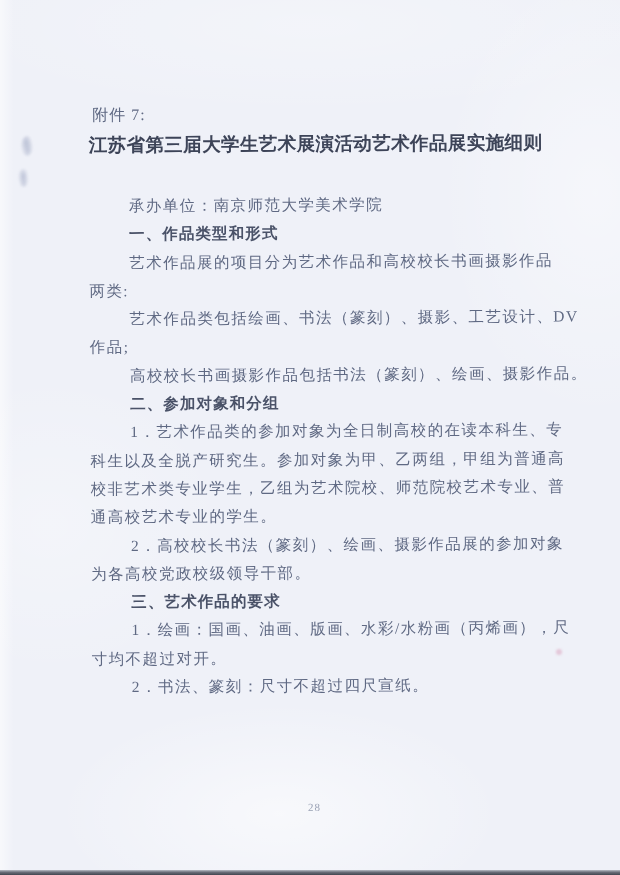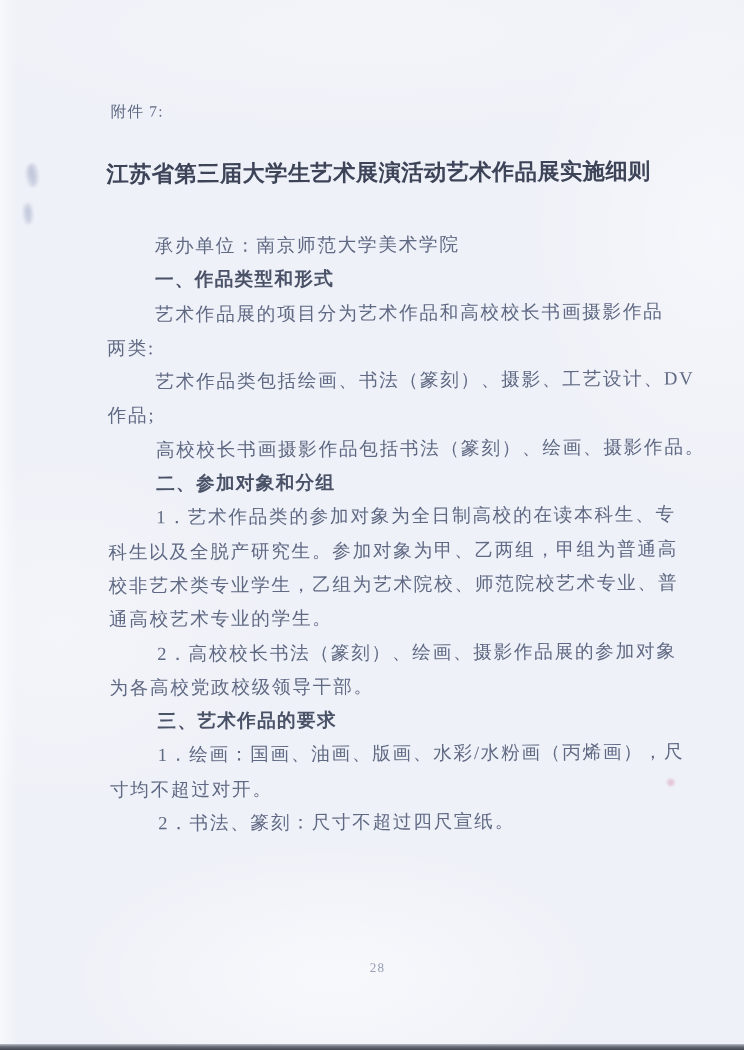--- a/index.html
+++ b/index.html
@@ -57,22 +57,22 @@
   .content {
     position: absolute;
     inset: 0;
     transform: rotate(-0.35deg);
     transform-origin: 310px 60px;
     color: var(--ink, #5f6983);
   }
   .attachment {
     position: absolute;
     left: 92px;
-    top: 83px;
-    font-size: 13px;
+    top: 104px;
+    font-size: 16px;
     letter-spacing: 1px;
     color: var(--ink, #5f6983);
   }
   .doc-title {
     position: absolute;
     left: 0;
     right: 0;
     top: 131px;
     margin: 0;
     text-align: center;

